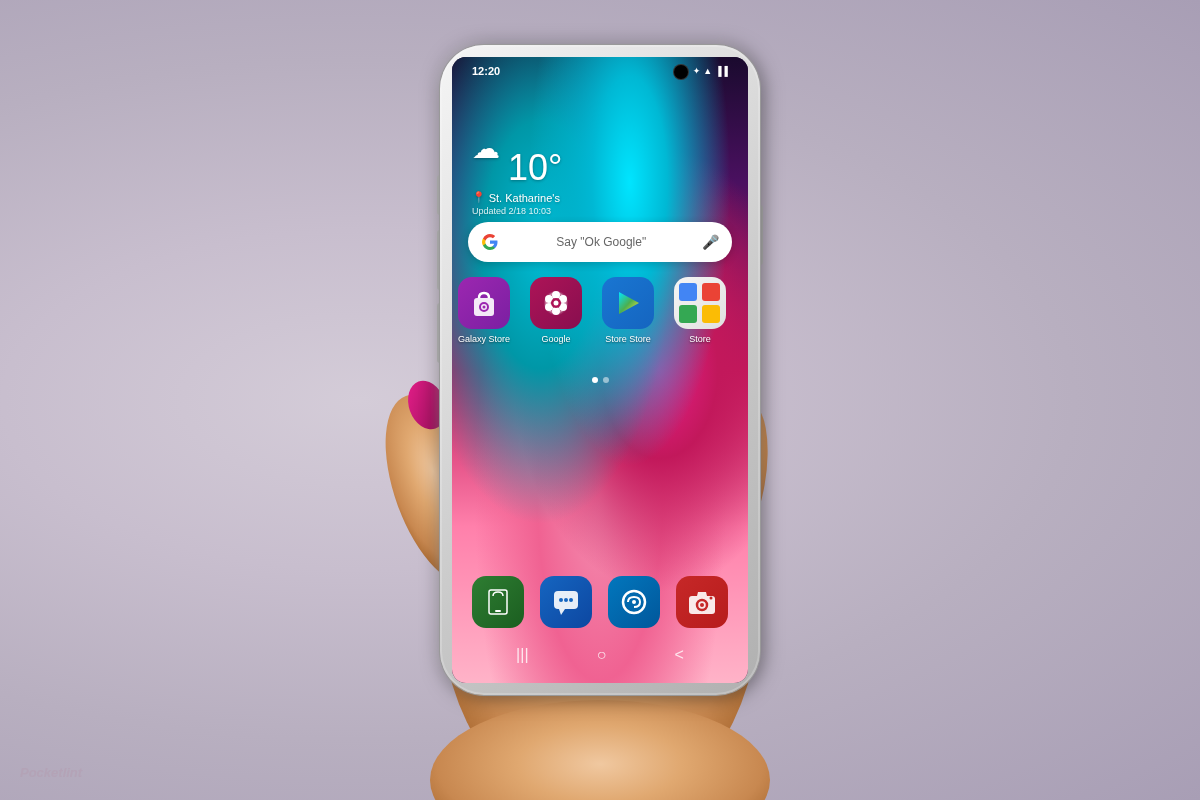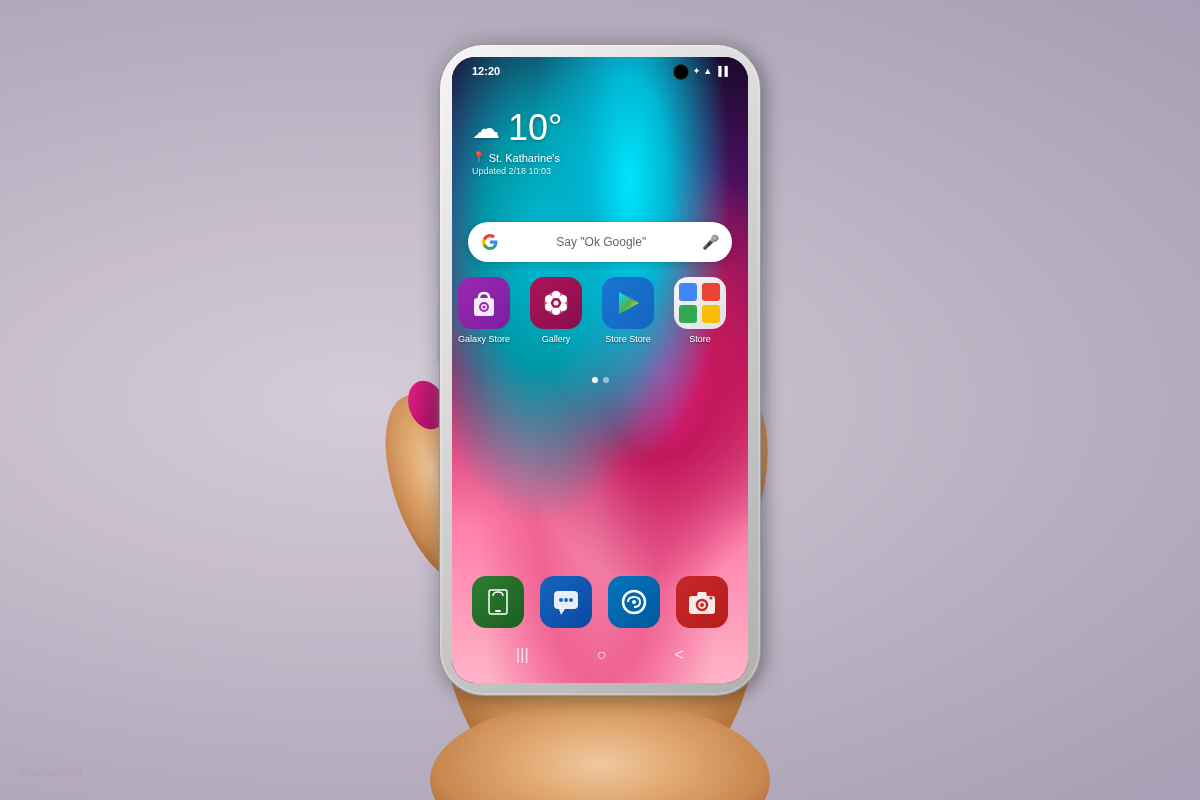--- a/index.html
+++ b/index.html
@@ -39,21 +39,21 @@
         inset 0 0 0 2px rgba(255,255,255,0.2);
     }
 
     
     .phone-screen {
       position: absolute;
       top: 12px;
       left: 12px;
       right: 12px;
       bottom: 12px;
-      border-radius: 23px;
+      border-radius: 14px;
       overflow: hidden;
       background: #1a0a2e;
     }
 
     
     .wallpaper {
       position: absolute;
       inset: 0;
       background:
         radial-gradient(ellipse at 60% 20%, #00e5ff 0%, #00b8d4 15%, transparent 40%),
@@ -119,20 +119,21 @@
       gap: 8px;
     }
 
     .cloud-icon {
       font-size: 28px;
     }
 
     .temp {
       font-size: 36px;
       font-weight: 300;
+      margin-top: 40px;
     }
 
     .weather-location {
       font-size: 11px;
       margin-top: 2px;
       display: flex;
       align-items: center;
       gap: 3px;
     }
 
@@ -478,21 +479,21 @@
               <circle cx="15" cy="7" r="4" fill="white"></circle>
               <circle cx="22" cy="11" r="4" fill="white"></circle>
               <circle cx="22" cy="19" r="4" fill="white"></circle>
               <circle cx="15" cy="23" r="4" fill="white"></circle>
               <circle cx="8" cy="19" r="4" fill="white"></circle>
               <circle cx="8" cy="11" r="4" fill="white"></circle>
               <circle cx="15" cy="15" r="5" fill="#ad1457"></circle>
               <circle cx="15" cy="15" r="2.5" fill="white"></circle>
             </svg>
           </div>
-          <span class="app-label">Gallery</span>
+          <span class="app-label">Google</span>
         </div>
 
         <div class="app-item">
           <div class="app-icon icon-playstore">
             <svg width="30" height="30" viewBox="0 0 30 30">
 
               <polygon points="6,4 26,15 6,26" fill="url(#playGrad1)"></polygon>
               <defs>
                 <linearGradient id="playGrad1" x1="0%" y1="0%" x2="100%" y2="100%">
                   <stop offset="0%" style="stop-color:#00e5ff"></stop>

